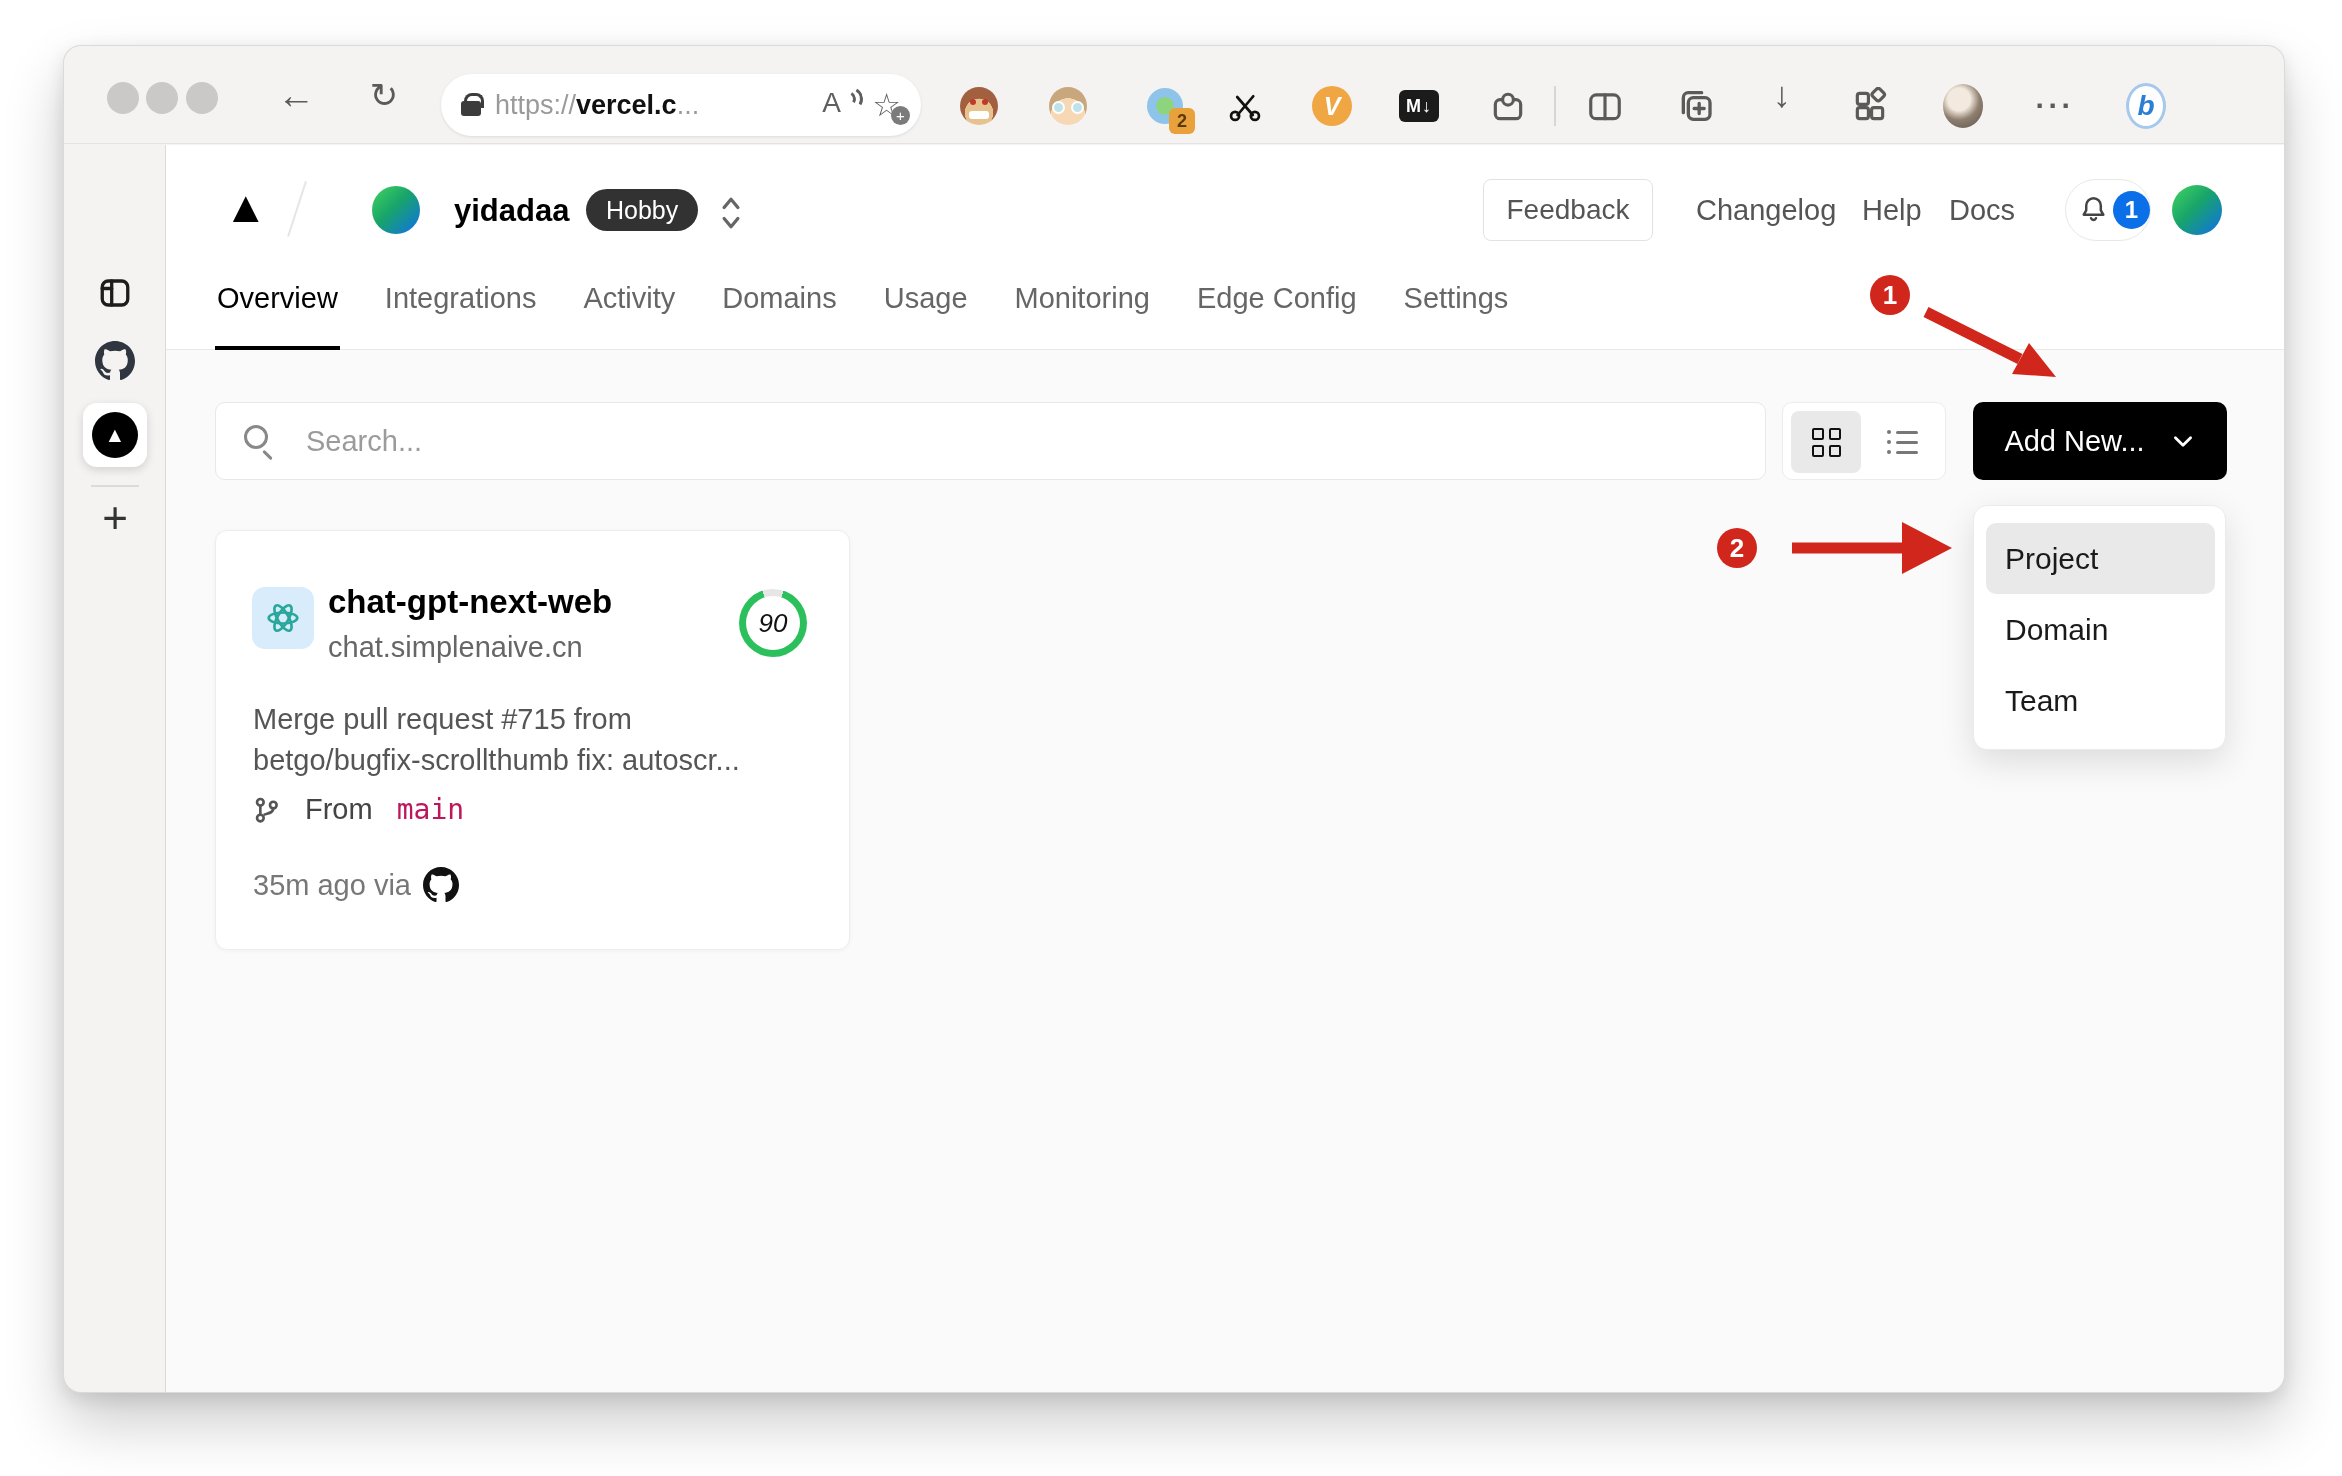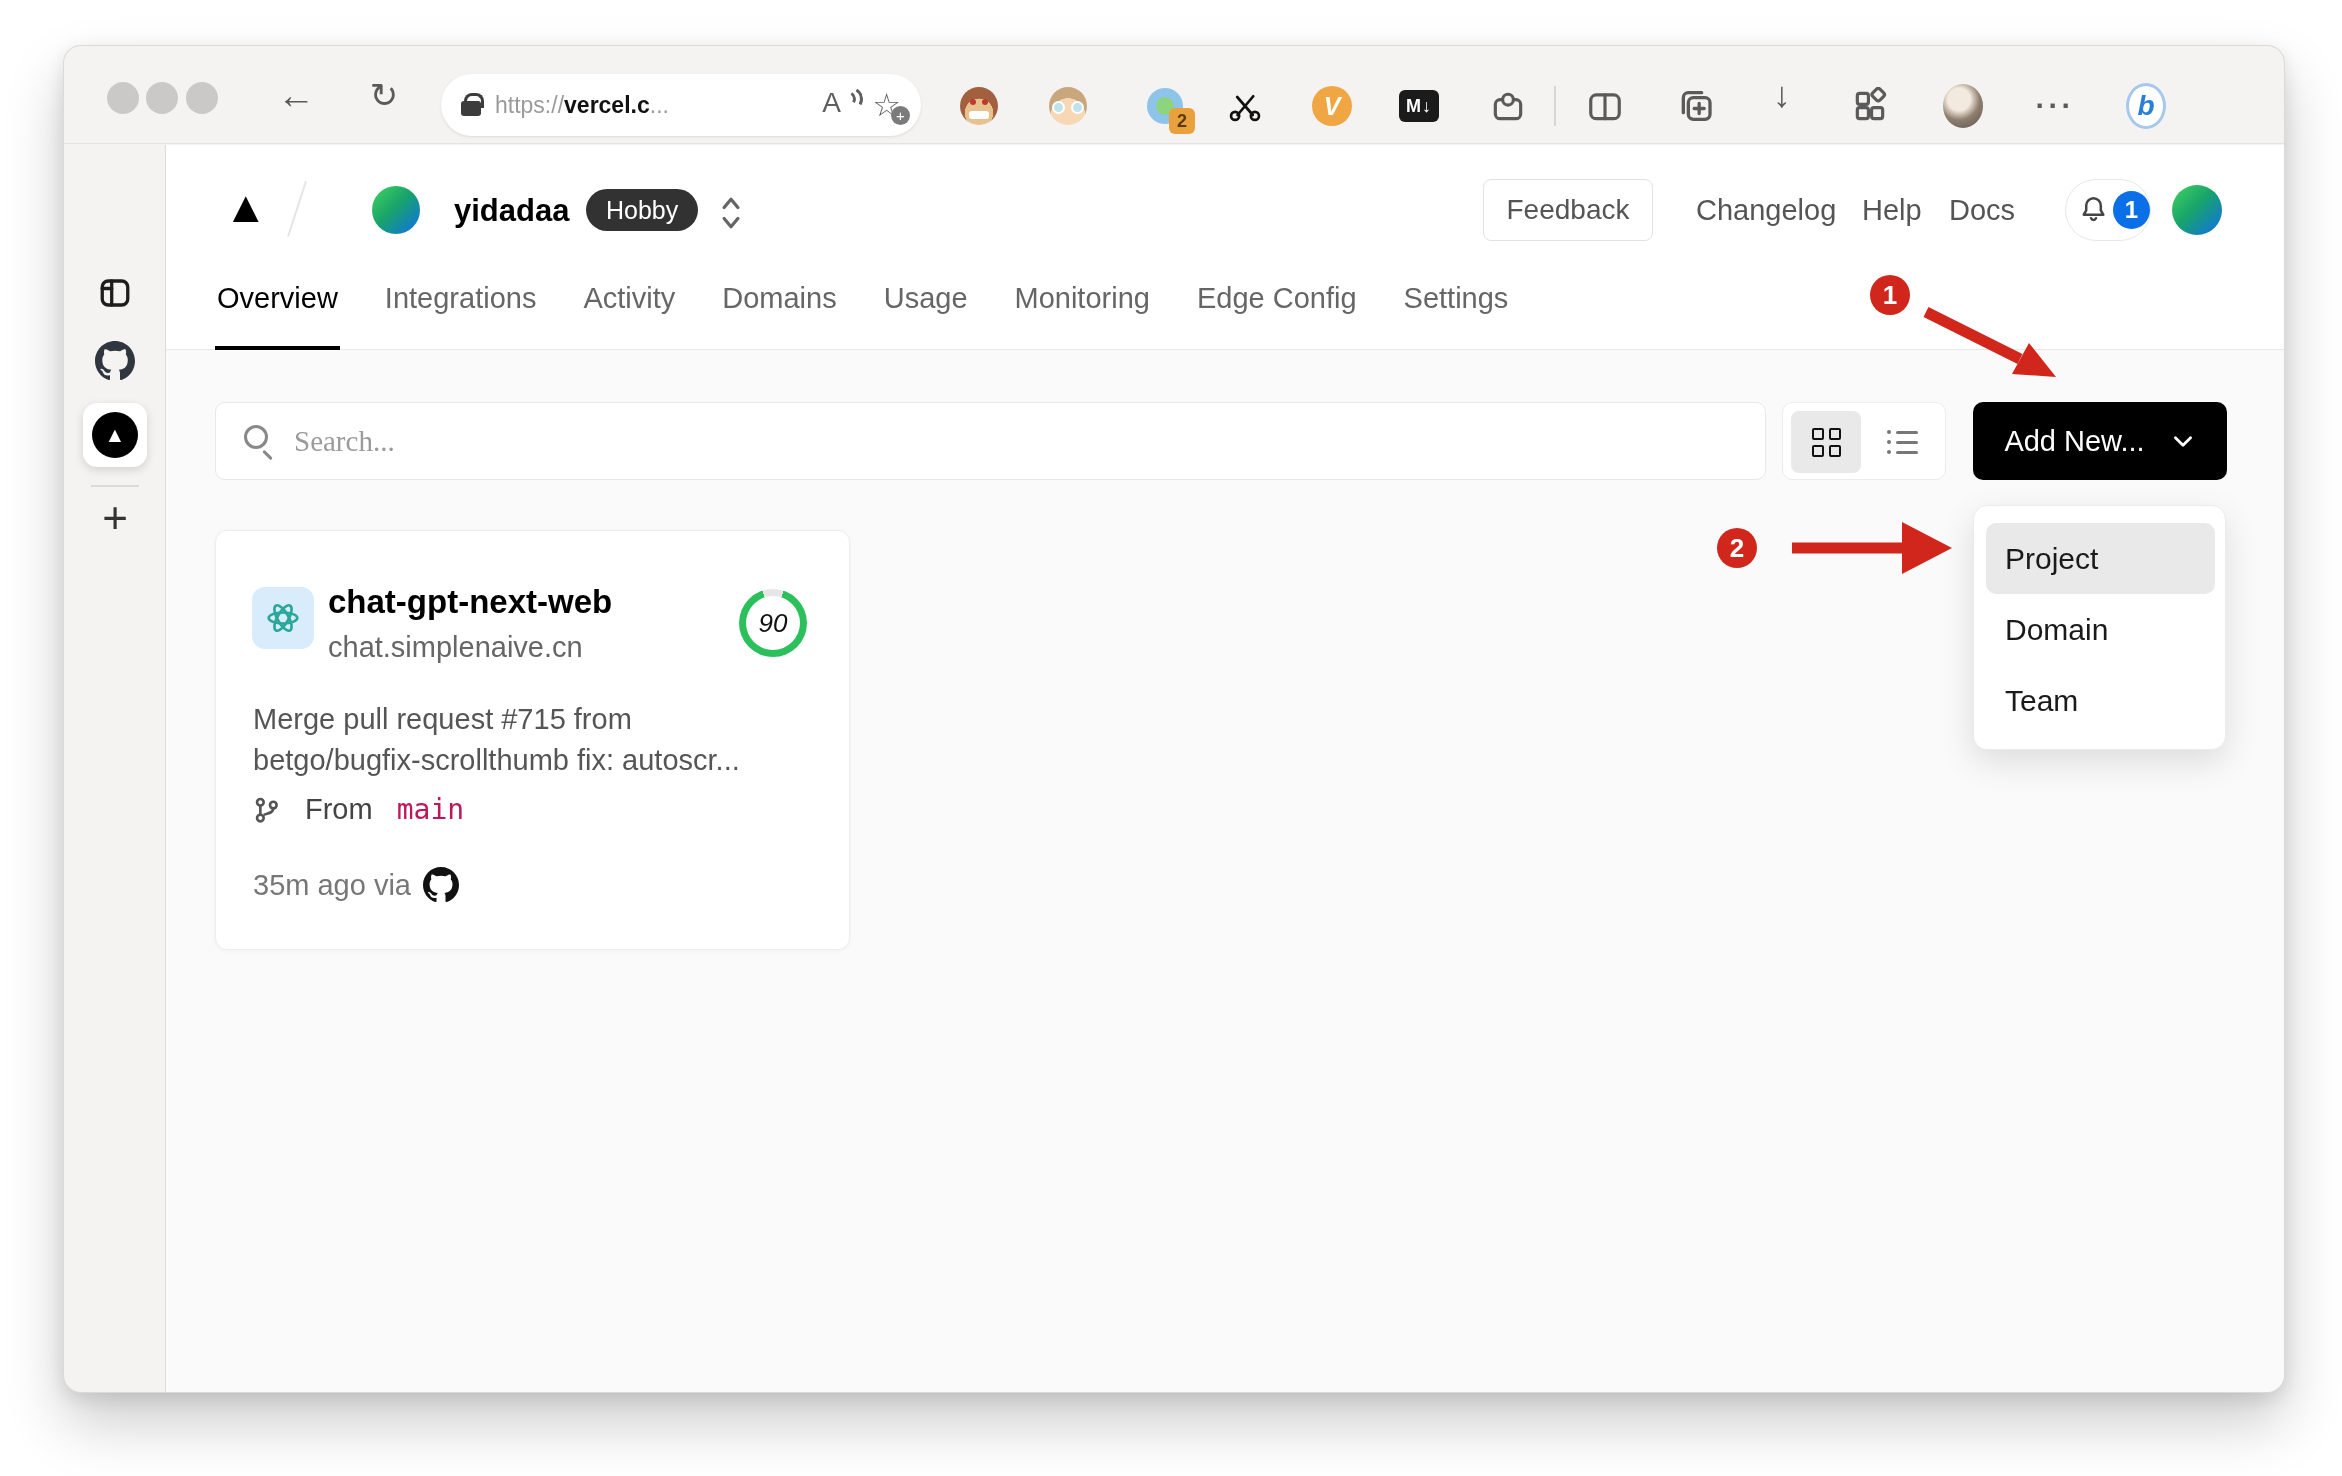--- a/index.html
+++ b/index.html
@@ -11,21 +11,21 @@
     box-shadow:0 30px 60px rgba(0,0,0,.20), 0 6px 18px rgba(0,0,0,.10); }
 
   
   .toolbar { position:absolute; left:0; top:0; width:100%; height:98px; border-bottom:1px solid #e4e3e2; border-radius:18px 18px 0 0; }
   .light { position:absolute; top:36px; width:32px; height:32px; border-radius:50%; background:#cbc9c8; }
   .nav-ic { position:absolute; top:0; height:98px; display:flex; align-items:center; justify-content:center; color:#5a5a5a; }
   .urlbar { position:absolute; left:377px; top:28px; width:480px; height:62px; background:#fff; border-radius:31px;
     box-shadow:0 1px 3px rgba(0,0,0,.10); display:flex; align-items:center; padding:0 20px; gap:14px; }
   .lock { width:20px; height:15px; background:#3c3c3c; border-radius:3px; position:relative; margin-top:7px; }
   .lock:before { content:""; position:absolute; left:3px; top:-8px; width:14px; height:12px; border:3px solid #3c3c3c; border-bottom:none; border-radius:8px 8px 0 0; }
-  .url-text { font-size:23px; color:#9a9a9a; white-space:nowrap; }
+  .url-text { font-size:27px; color:#9a9a9a; white-space:nowrap; }
   .url-text b { color:#111; font-weight:700; }
   .waves { position:relative; width:36px; height:36px; color:#5f5f5f; font-size:28px; }
   .waves:before { content:""; position:absolute; right:2px; top:4px; width:10px; height:10px; border:3px solid transparent; border-right-color:#5f5f5f; border-radius:50%; transform:rotate(-14deg);}
   .waves:after { content:""; position:absolute; right:-5px; top:0px; width:18px; height:18px; border:3px solid transparent; border-right-color:#5f5f5f; border-radius:50%; transform:rotate(-14deg);}
   .star { position:relative; font-size:32px; color:#5f5f5f; line-height:1; }
   .star i { position:absolute; right:-9px; bottom:-4px; width:19px; height:19px; background:#7b7b7b; color:#fff; border-radius:50%;
     font-style:normal; font-size:15px; display:flex; align-items:center; justify-content:center; }
   .ext { position:absolute; top:40px; width:40px; height:40px; display:flex; align-items:center; justify-content:center; }
   .monkey { width:38px; height:38px; border-radius:50%; background:radial-gradient(circle at 50% 68%, #e8c28e 0 44%, #a2603f 45%); position:relative; }
   .monkey i,.monkey b { position:absolute; top:12px; width:6px; height:6px; border-radius:50%; background:#c0392b; }
@@ -78,21 +78,21 @@
     display:flex; align-items:center; justify-content:center; }
   .user-av { position:absolute; left:2006px; top:40px; width:50px; height:50px; }
   .tabsrow { position:absolute; left:51px; top:125px; height:80px; display:flex; }
   .tab { position:relative; height:100%; margin-right:47px; font-size:29px; color:#666; display:flex; align-items:flex-start; padding-top:12px; }
   .tab.active { color:#000; }
   .tab.active:after { content:""; position:absolute; left:-2px; right:-2px; bottom:0; height:4px; background:#000; }
 
   
   .content { position:absolute; left:0; top:206px; width:100%; bottom:0; }
   .search { position:absolute; left:49px; top:51px; width:1551px; height:78px; background:#fff; border:1px solid #e8e8e8; border-radius:10px; }
-  .search input { position:absolute; left:78px; top:0; width:1400px; height:100%; border:none; outline:none; font-size:29px; color:#444; background:transparent; font-family:Liberation Serif, serif;}
+  .search input { position:absolute; left:90px; top:0; width:1400px; height:100%; border:none; outline:none; font-size:29px; color:#444; background:transparent; font-family:Liberation Sans, sans-serif;}
   .search input::placeholder { color:#9b9b9b; }
   .mag { position:absolute; left:28px; top:22px; width:24px; height:24px; border:3px solid #888; border-radius:50%; }
   .mag:after { content:""; position:absolute; left:19px; top:21px; width:3px; height:12px; background:#888; transform:rotate(-45deg); border-radius:2px;}
   .toggle { position:absolute; left:1616px; top:51px; width:164px; height:78px; background:#fff; border:1px solid #ececec; border-radius:10px; }
   .seg-grid { position:absolute; left:8px; top:8px; width:70px; height:62px; background:#e9e9e9; border-radius:8px;
     display:flex; align-items:center; justify-content:center; }
   .gicon { display:grid; grid-template-columns:12px 12px; grid-gap:5px; }
   .gicon i { width:12px; height:12px; border:2.5px solid #111; border-radius:2px; }
   .seg-list { position:absolute; right:8px; top:8px; width:70px; height:62px; display:flex; align-items:center; justify-content:center; }
   .licon { display:flex; flex-direction:column; gap:6px; }

